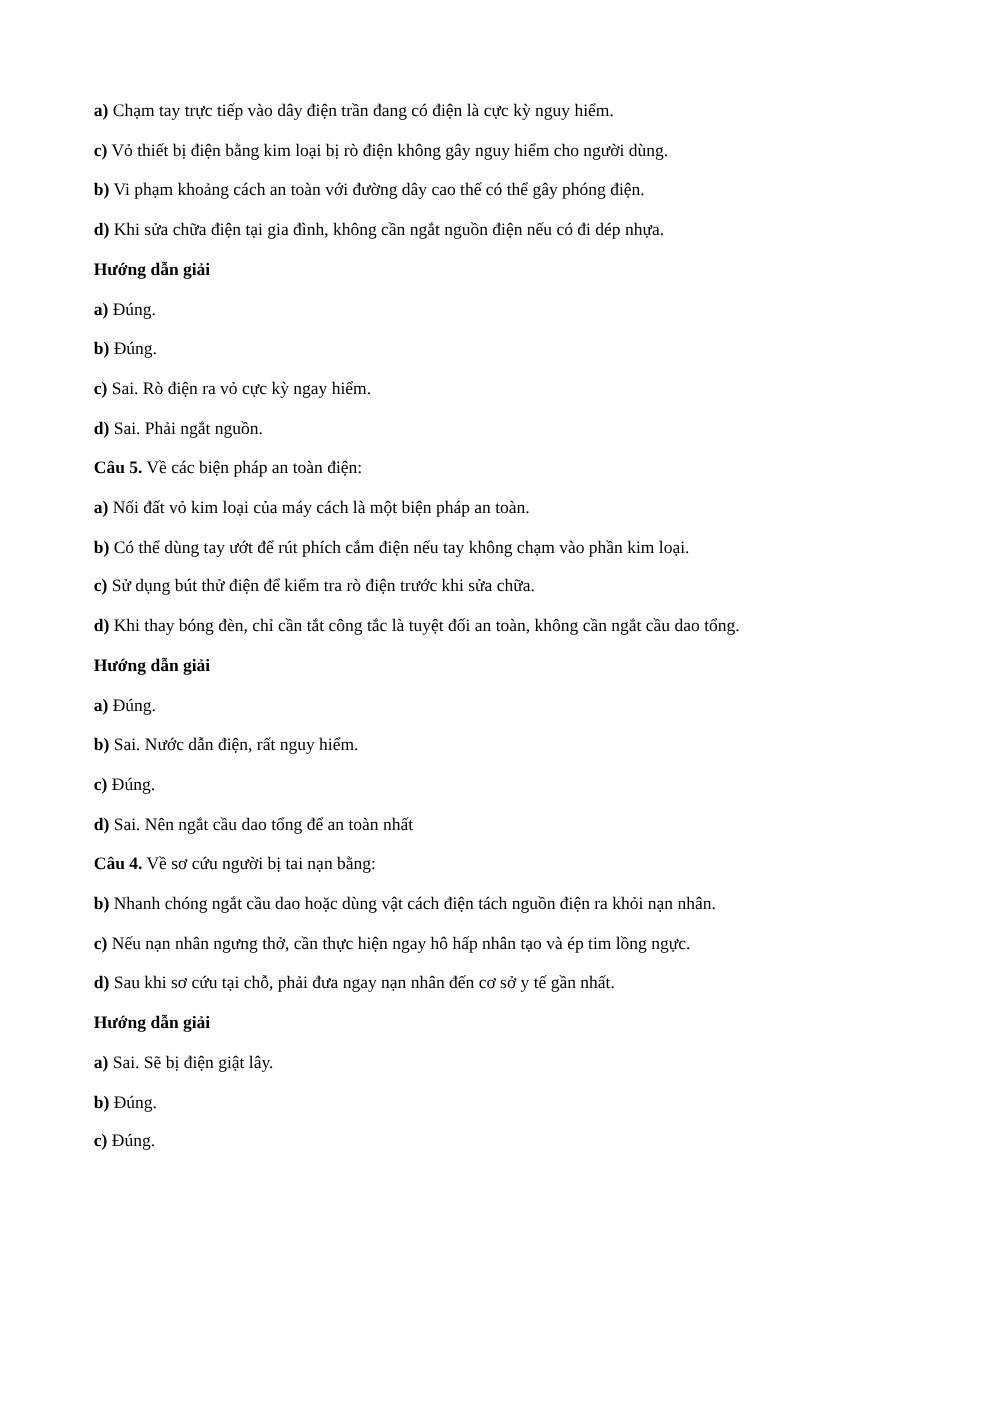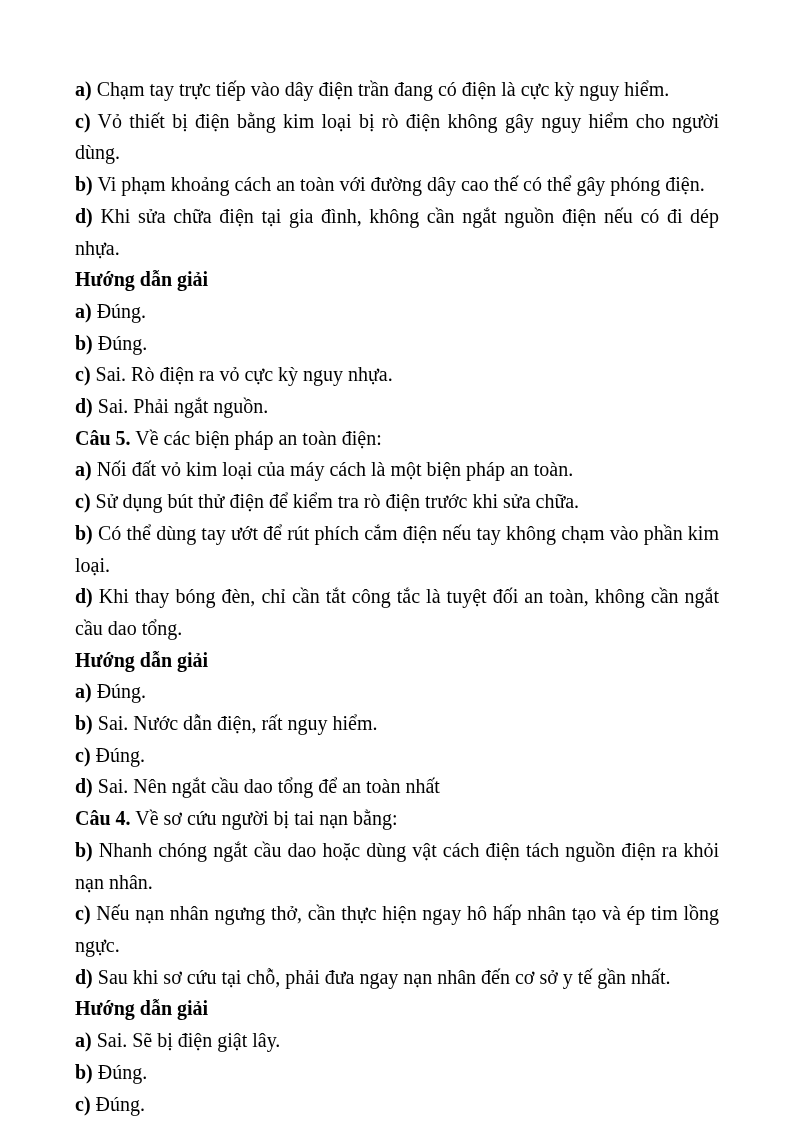--- a/index.html
+++ b/index.html
@@ -9,21 +9,21 @@
   }
   .page {
     position: relative;
     width: 794px;
     height: 1122px;
     margin: 0 auto;
     background: #ffffff;
     box-sizing: border-box;
     padding: 74px 75px 0 75px;
     font-family: "Liberation Serif", "DejaVu Serif", serif;
-    font-size: 20px;
+    font-size: 14px;
     color: #000000;
     overflow: hidden;
   }
   .text-block p {
     margin: 0;
     line-height: 31.7px;
     text-align: justify;
   }
   .text-block p b {
     font-weight: bold;
@@ -41,31 +41,31 @@
   <p><b>b)</b><span> Vi phạm khoảng cách an toàn với đường dây cao thế có thể gây phóng điện.</span></p>
 
   <p><b>d)</b><span> Khi sửa chữa điện tại gia đình, không cần ngắt nguồn điện nếu có đi dép nhựa.</span></p>
 
   <p><b>Hướng dẫn giải</b><span></span></p>
 
   <p><b>a)</b><span> Đúng.</span></p>
 
   <p><b>b)</b><span> Đúng.</span></p>
 
-  <p><b>c)</b><span> Sai. Rò điện ra vỏ cực kỳ nguy nhựa.</span></p>
+  <p><b>c)</b><span> Sai. Rò điện ra vỏ cực kỳ ngay hiểm.</span></p>
 
   <p><b>d)</b><span> Sai. Phải ngắt nguồn.</span></p>
 
   <p><b>Câu 5.</b><span> Về các biện pháp an toàn điện:</span></p>
 
   <p><b>a)</b><span> Nối đất vỏ kim loại của máy cách là một biện pháp an toàn.</span></p>
 
+  <p><b>b)</b><span> Có thể dùng tay ướt để rút phích cắm điện nếu tay không chạm vào phần kim loại.</span></p>
+
   <p><b>c)</b><span> Sử dụng bút thử điện để kiểm tra rò điện trước khi sửa chữa.</span></p>
-
-  <p><b>b)</b><span> Có thể dùng tay ướt để rút phích cắm điện nếu tay không chạm vào phần kim loại.</span></p>
 
   <p><b>d)</b><span> Khi thay bóng đèn, chỉ cần tắt công tắc là tuyệt đối an toàn, không cần ngắt cầu dao tổng.</span></p>
 
   <p><b>Hướng dẫn giải</b><span></span></p>
 
   <p><b>a)</b><span> Đúng.</span></p>
 
   <p><b>b)</b><span> Sai. Nước dẫn điện, rất nguy hiểm.</span></p>
 
   <p><b>c)</b><span> Đúng.</span></p>

